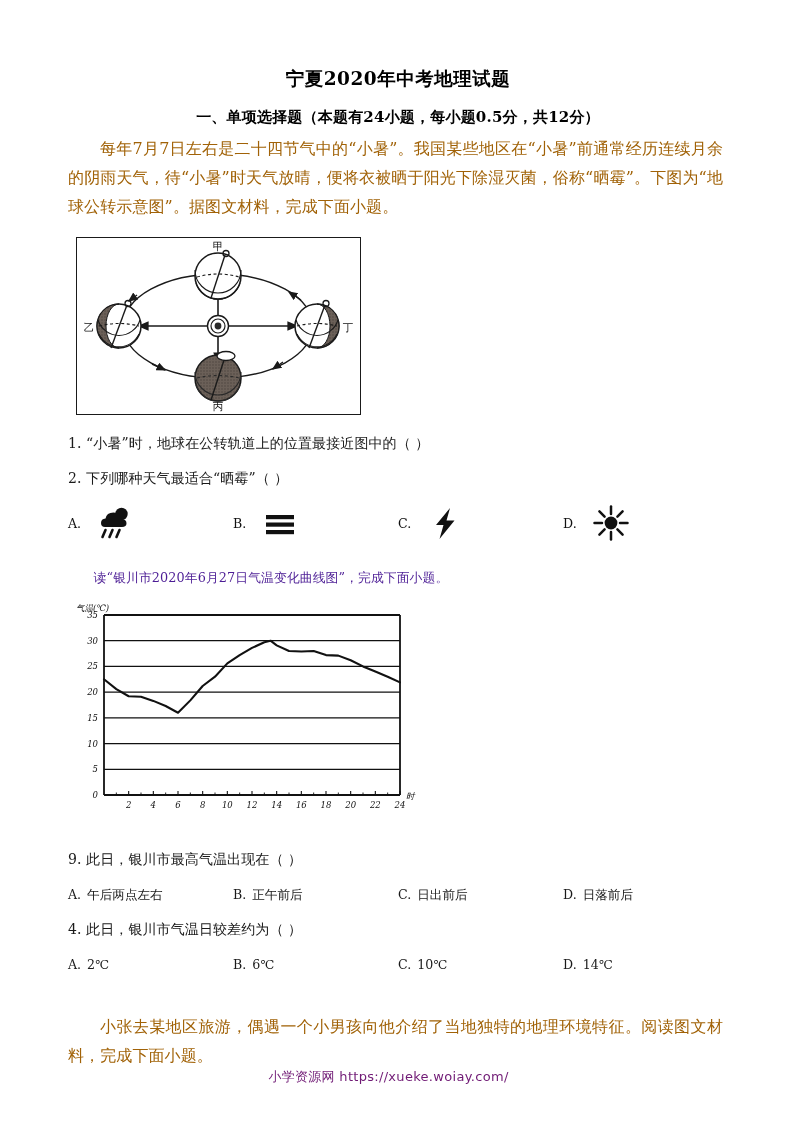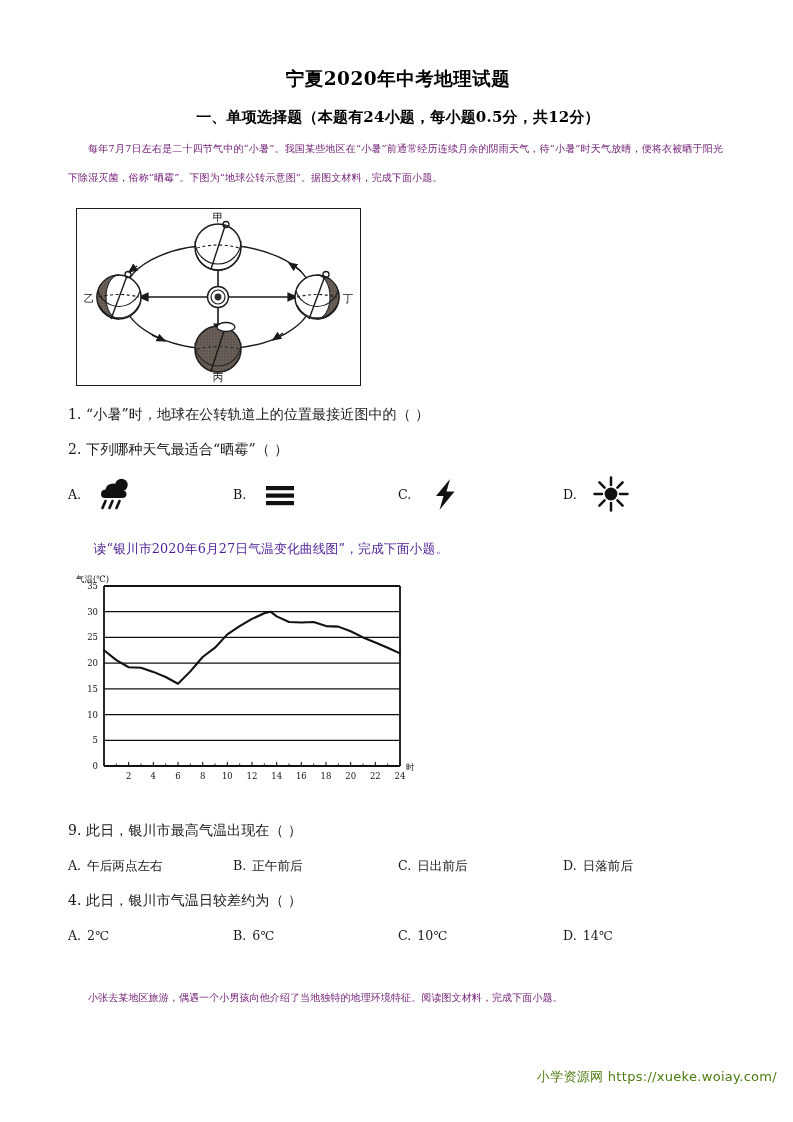--- a/index.html
+++ b/index.html
@@ -41,24 +41,24 @@
     margin-top: 17px;
     font-size: 15px;
     font-weight: bold;
     font-family: "DejaVu Serif", "Liberation Serif", serif;
     color: #000;
     letter-spacing: 0.2px;
     text-align: center;
   }
 
   .para {
-    font-size: 10px;
+    font-size: 16px;
     line-height: 29px;
     font-family: "DejaVu Serif", "Liberation Serif", serif;
-    color: #701a75;
+    color: #a16207;
     text-align: justify;
     text-indent: 2em;
     margin-top: 7px;
     letter-spacing: 0.1px;
   }
   .para.narrow { width: 655px; }
 
   
   .figure-box {
     margin-top: 16px;
@@ -120,32 +120,33 @@
     letter-spacing: 0.1px;
   }
 
   
   .chart-wrap {
     margin-top: 12px;
     margin-left: 2px;
     width: 360px;
     height: 232px;
     position: relative;
+    font-style: italic;
   }
   .chart-wrap svg { display: block; }
 
   
   .footer {
     position: absolute;
     left: 0;
     right: 16px;
     top: 1068px;
-    text-align: right;
+    text-align: center;
     font-size: 13px;
-    color: #4d7c0f;
+    color: #701a75;
     font-family: "DejaVu Sans", "Liberation Sans", sans-serif;
     letter-spacing: 0.3px;
   }
 </style>
 </head>
 <body>
 
 <div class="page">
 
   <div class="content">

